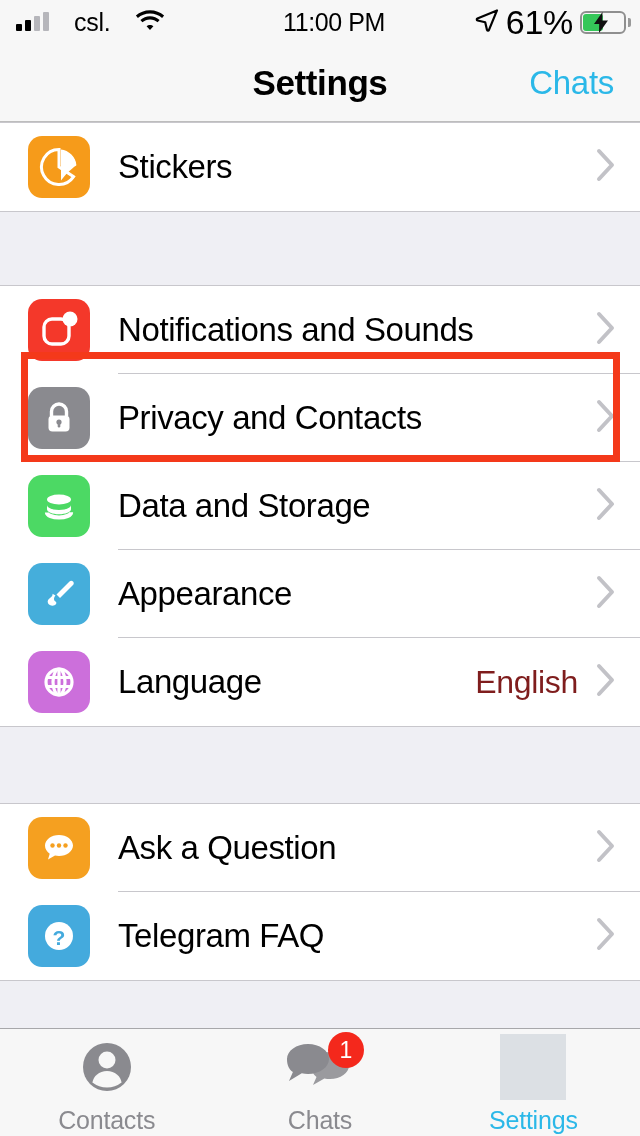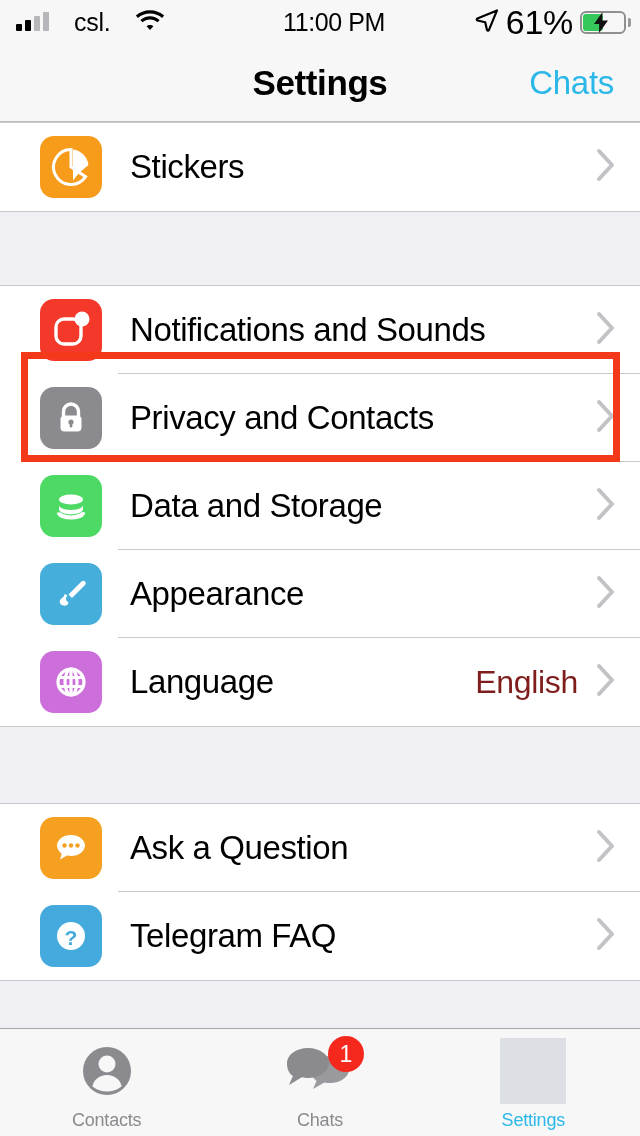--- a/index.html
+++ b/index.html
@@ -57,21 +57,21 @@
   }
 
   
   .content { position:absolute; top:122px; left:0; width:640px; height:906px; background:#EFEFF4; }
 
   .group { background:#FFFFFF; border-top:1px solid #C8C7CC; border-bottom:1px solid #C8C7CC; }
   .gap { height:73px; background:#EFEFF4; }
   .gap.tall { height:76px; }
   .gap.short { height:66px; }
 
-  .row { position:relative; display:flex; align-items:center; height:88px; padding-left:40px; background:#fff; }
+  .row { position:relative; display:flex; align-items:center; height:88px; padding-left:28px; background:#fff; }
   .row .sep { position:absolute; left:118px; right:0; bottom:0; height:1px; background:#C8C7CC; }
   .row:last-child .sep { display:none; }
 
   .icon-sq { width:62px; height:62px; border-radius:14px; flex:0 0 62px;
              display:flex; align-items:center; justify-content:center; }
   .row-label { margin-left:28px; font-size:33px; color:#000; letter-spacing:-0.4px; flex:1; }
   .row-value { font-size:32px; color:#7f1d1d; letter-spacing:-0.3px; margin-right:18px; }
   .chev { margin-right:24px; flex:0 0 auto; }
 
   
@@ -81,21 +81,21 @@
   }
 
   
   .tabbar {
     position:absolute; left:0; bottom:0; width:640px; height:108px;
     background:#F7F7F7; border-top:1px solid #A7A7AA;
     display:flex;
   }
   .tab { flex:1; position:relative; display:flex; flex-direction:column;
          align-items:center; justify-content:center; padding-top:6px; }
-  .tab .tlabel { font-size:18px; color:#8A8A8F; margin-top:8px; letter-spacing:-0.2px; }
+  .tab .tlabel { font-size:25px; color:#8A8A8F; margin-top:8px; letter-spacing:-0.2px; }
   .tab.active .tlabel { color:#2BB8E8; }
   .tab-ico { height:62px; display:flex; align-items:center; justify-content:center; position:relative; }
   .ph-square { width:66px; height:66px; background:#DCE0E4; }
   .badge {
     position:absolute; left:50%; margin-left:8px; top:-4px;
     min-width:36px; height:36px; border-radius:18px; background:#F4281C;
     color:#fff; font-size:23px; font-weight:500;
     display:flex; align-items:center; justify-content:center; padding:0 8px;
   }
 </style>

